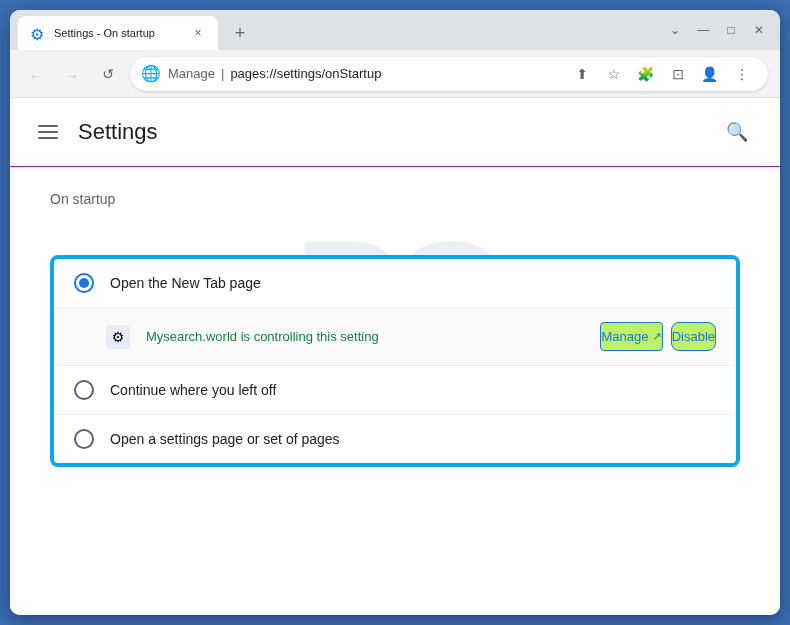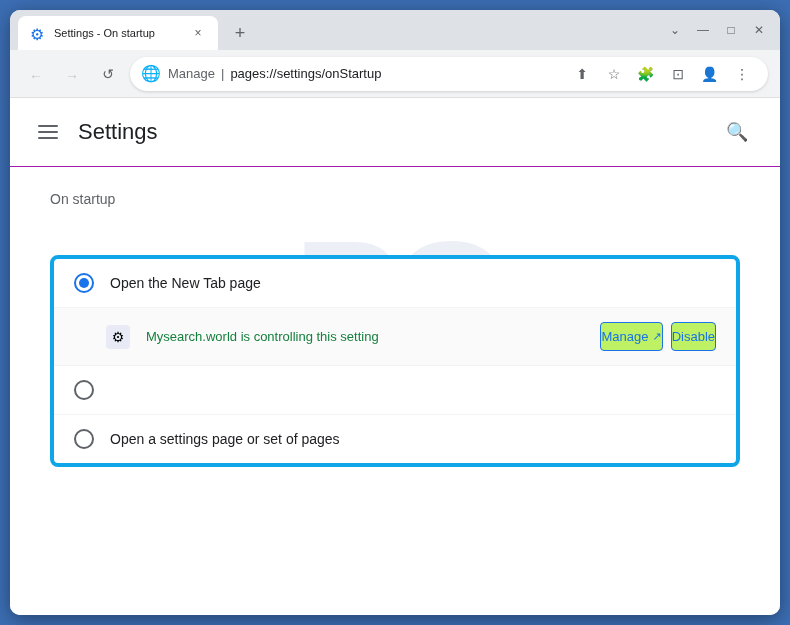--- a/index.html
+++ b/index.html
@@ -326,20 +326,21 @@
       background: #bef264;
       color: #1a73e8;
       font-size: 13px;
       cursor: pointer;
       display: flex;
       align-items: center;
       gap: 4px;
     }
     .action-btn.disable-btn {
       color: #1a73e8;
+      border-radius: 8px;
     }
     .ext-icon {
       font-size: 11px;
     }
   </style>
 </head>
 <body>
 
 <div class="browser-window">
 
@@ -421,20 +422,21 @@
               <span class="ext-icon">↗</span>
             </button>
             <button class="action-btn disable-btn">
               <span>Disable</span>
             </button>
           </div>
         </div>
 
         <div class="option-row">
           <div class="radio-outer"></div>
+          <span class="option-label">Continue where you left off</span>
         </div>
 
         <div class="option-row">
           <div class="radio-outer"></div>
           <span class="option-label">Open a settings page or set of pages</span>
         </div>
       </div>
     </div>
   </div>
 </div>

